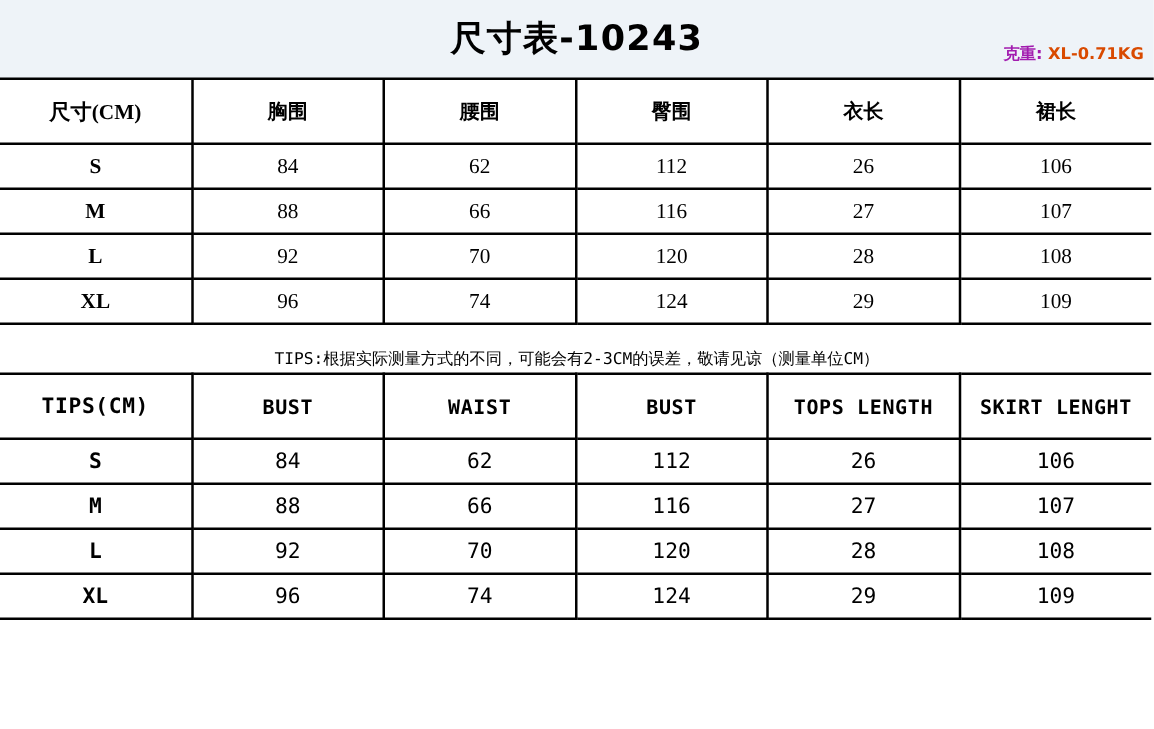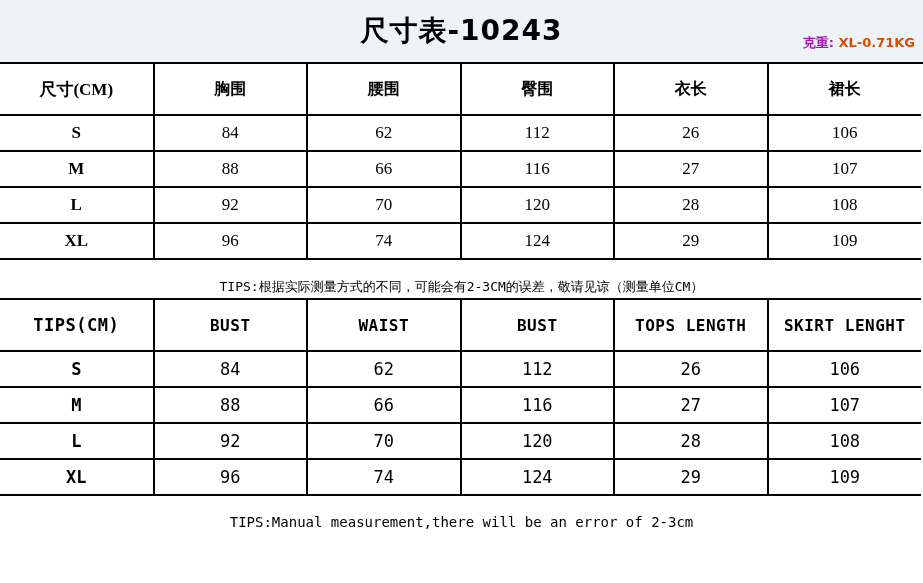--- a/index.html
+++ b/index.html
@@ -210,15 +210,14 @@
         <td class="first-col">XL</td>
         <td>96</td>
         <td>74</td>
         <td>124</td>
         <td>29</td>
         <td>109</td>
       </tr>
     </tbody>
   </table>
 
-  <div class="tips tips-en">TIPS:Manual measurement,there will be an error of 2-3cm</div>
 
 </div>
 
 </body></html>

